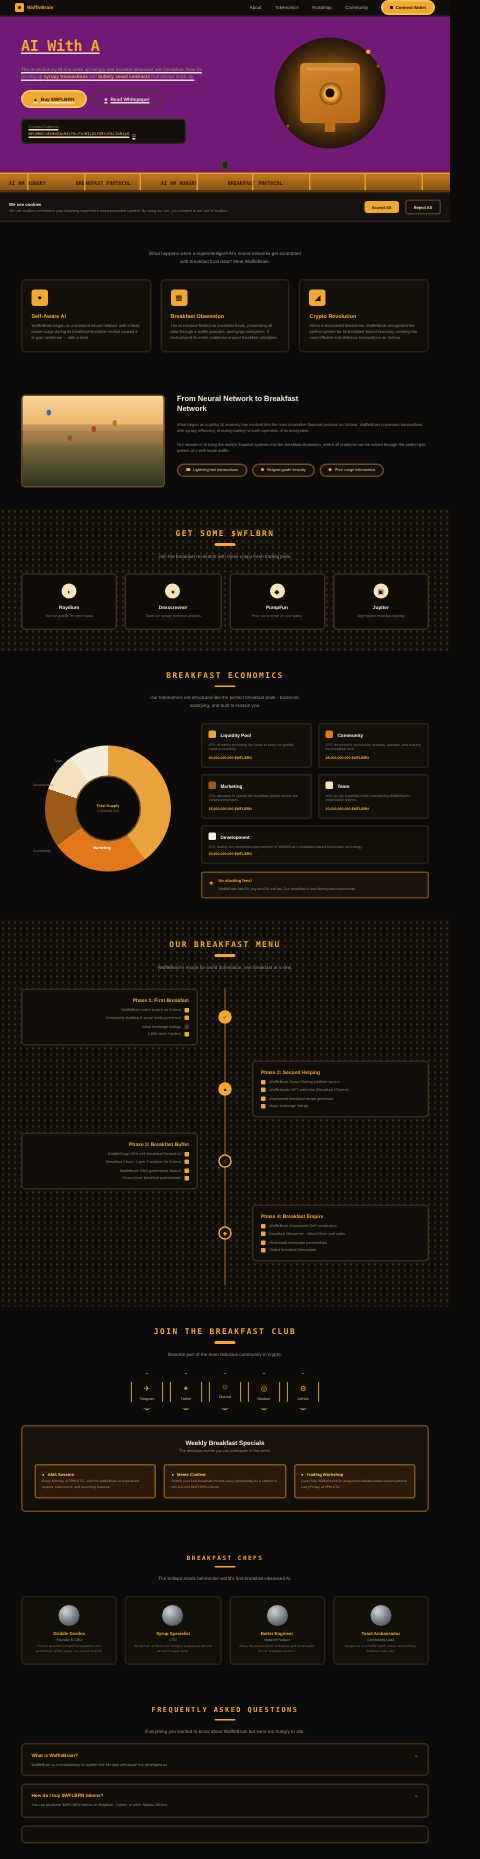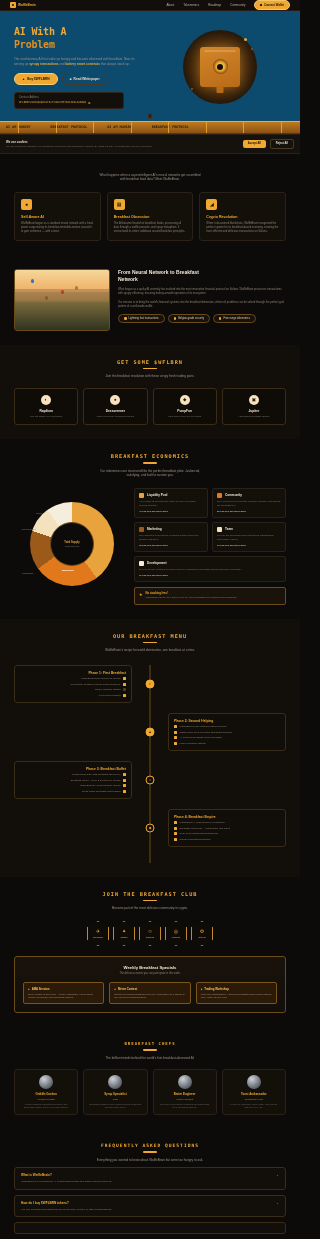--- a/index.html
+++ b/index.html
@@ -29,21 +29,21 @@
   .nav-links { margin-left: auto; display: flex; align-items: center; gap: 9px; }
   .nav-link { font-size: 3px; color: #b9ad9c; }
   .btn-connect {
     background: #f0a830; color: #1a1208; font-size: 2.8px; font-weight: bold;
     border-radius: 6px; padding: 2px 5px; display: flex; align-items: center; gap: 1.5px;
     border: 1px solid #f7c766;
   }
   .dot-sq { width: 2px; height: 2px; background: #1a1208; border-radius: .5px; display:block; }
 
   
-  .hero { position: relative; padding: 14px 14px 12px 14px; min-height: 104px; background:#0c4a6e; }
+  .hero { position: relative; padding: 14px 14px 12px 14px; min-height: 104px; background:#701a75;text-decoration:underline; }
   .hero-inner { display: flex; }
   .hero-left { width: 140px; }
   h1.hero-title {
     font-size: 10px; line-height: 13px; color: #f0a830; font-weight: bold;
     font-family: "DejaVu Sans Mono", monospace; letter-spacing: -.2px;
   }
   h1.hero-title .ln3 { color: #e09020; }
   .hero-p { margin-top: 6px; font-size: 3.1px; line-height: 5px; color: #9b9083; width: 122px; }
   .hero-p b { color: #f0a830; }
   .hero-btns { margin-top: 6px; display: flex; gap: 4px; }
@@ -284,21 +284,20 @@
       <span>Connect Wallet</span>
     </span>
   </div>
 </div>
 
 <div class="hero">
   <div class="hero-inner">
     <div class="hero-left">
       <h1 class="hero-title">
         <div>AI With A</div>
-        <div class="ln3">Problem</div>
       </h1>
       <p class="hero-p"><span>The revolutionary AI that woke up hungry and became obsessed with breakfast. Now it's serving up </span><b>syrupy transactions</b><span> and </span><b>buttery smart contracts</b><span> that always stack up.</span></p>
       <div class="hero-btns">
         <span class="btn-amber">
           <span>▲</span>
           <span>Buy $WFLBRN</span>
         </span>
         <span class="btn-ghost">
           <span>■</span>
           <span>Read Whitepaper</span>

